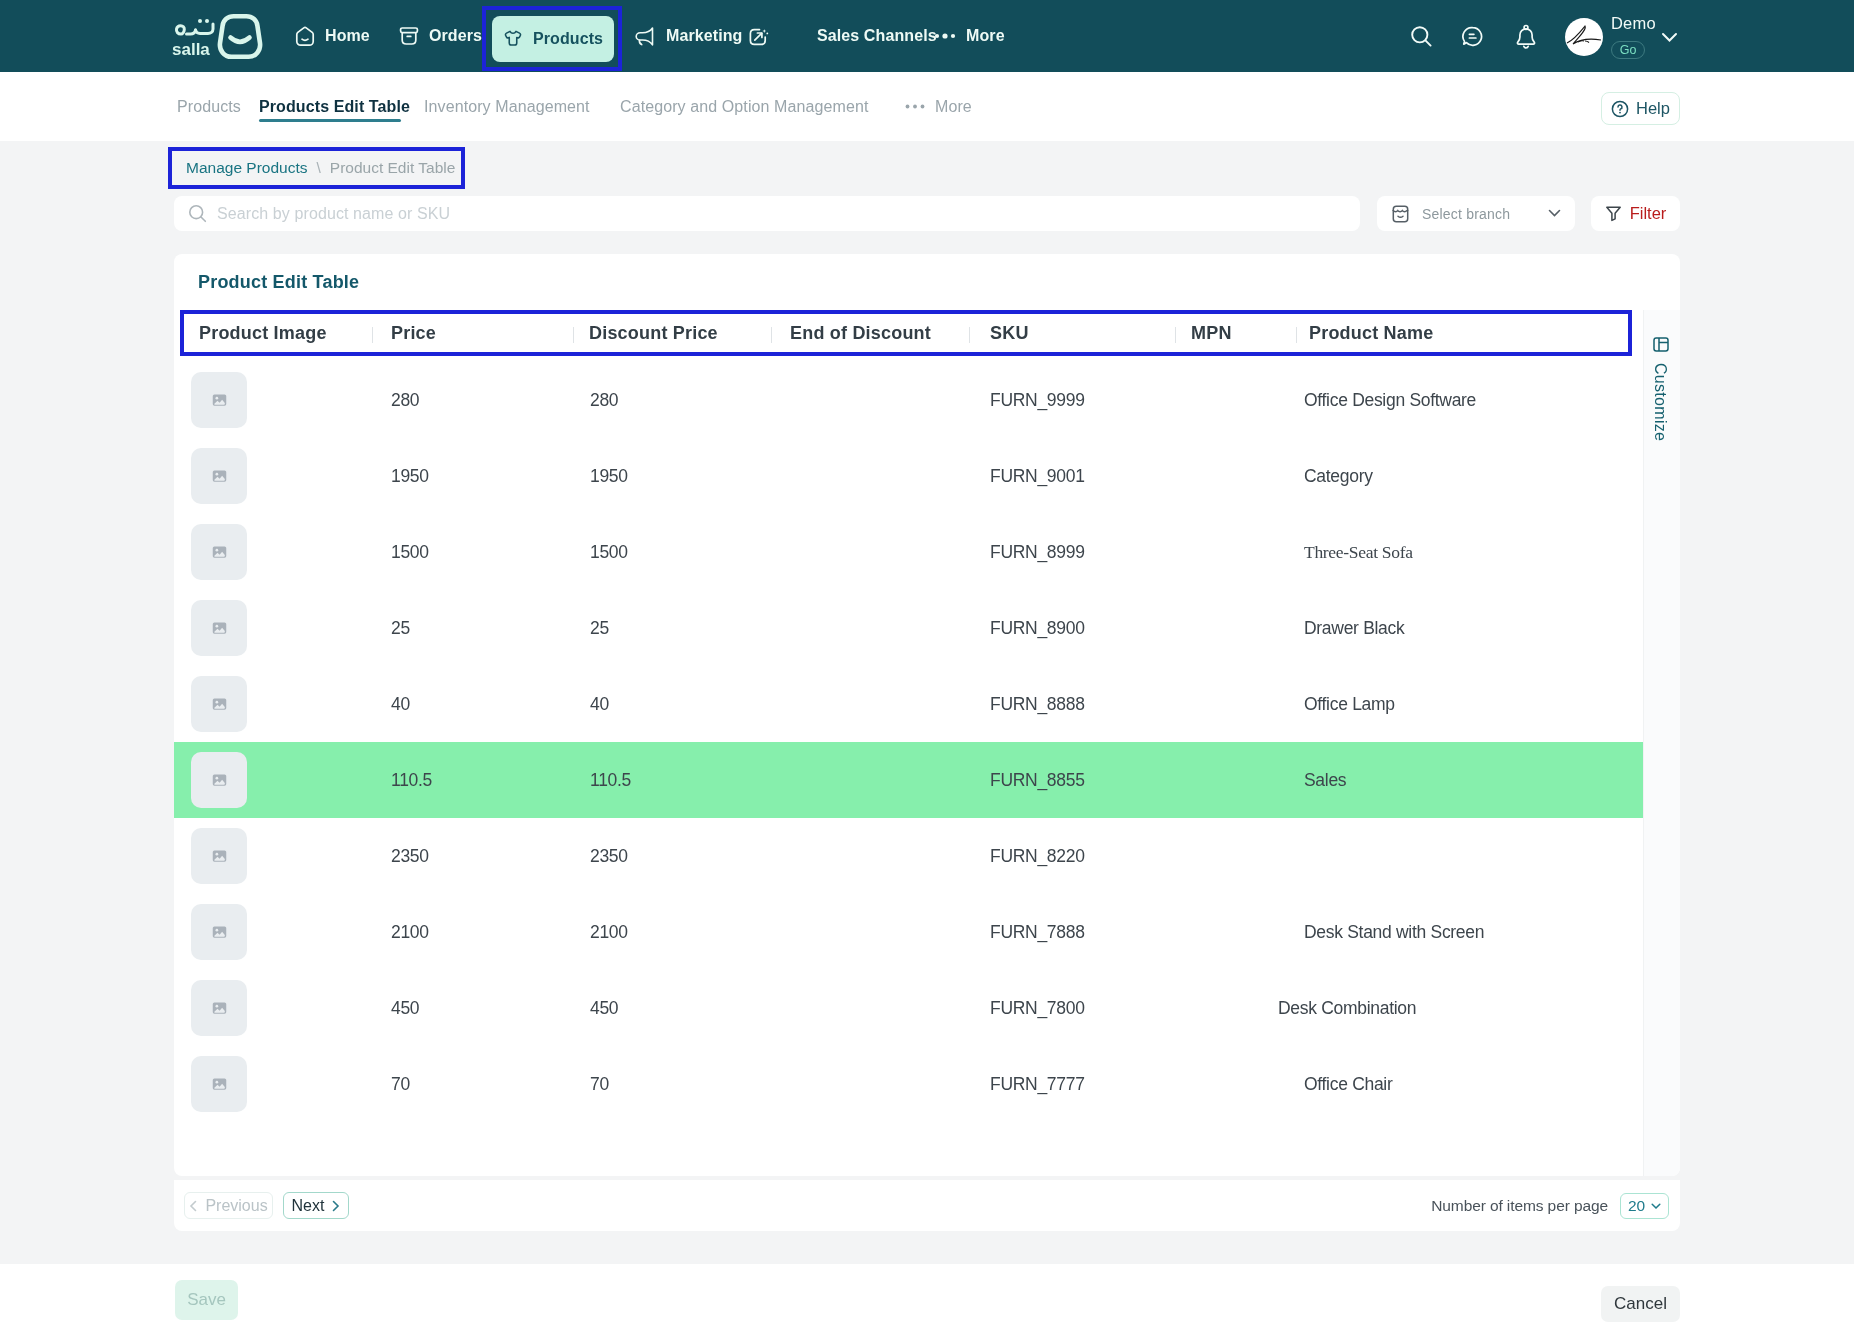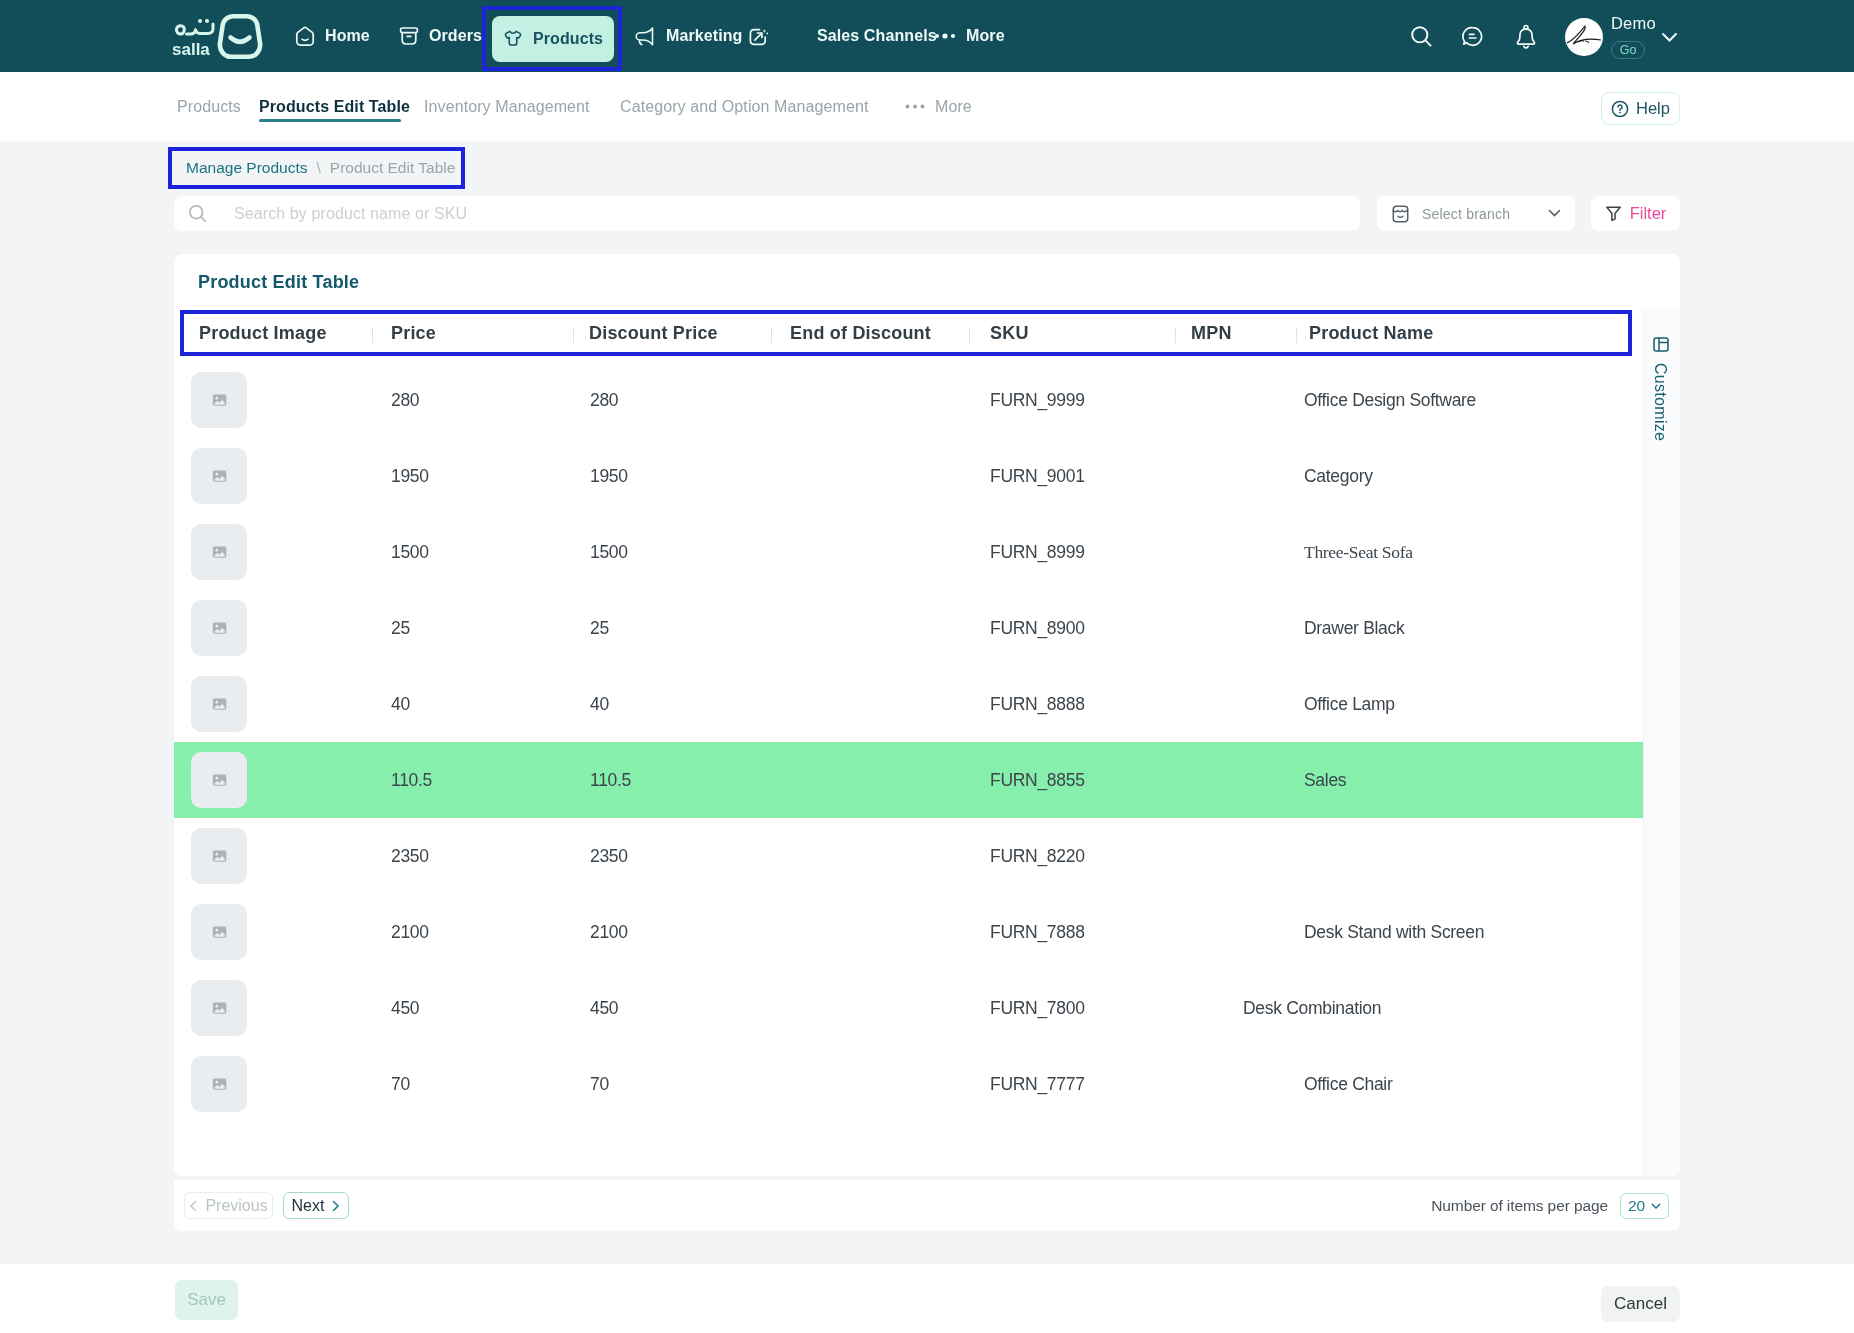--- a/index.html
+++ b/index.html
@@ -165,21 +165,21 @@
     <span>Help</span>
   </div>
 
   <div class="annot" style="left:168px; top:147px; width:297px; height:42px;"></div>
   <div class="abs" style="left:186px; top:147px; height:42px; display:flex; align-items:center; gap:9px; font-size:15.5px;">
     <span style="color:#197482;">Manage Products</span>
     <span style="color:#a9b2b6;">\</span>
     <span style="color:#9aa5a9;">Product Edit Table</span>
   </div>
 
-  <div class="whitebox" style="left:174px; top:196px; width:1186px; height:35px; display:flex; align-items:center;gap:17px;">
+  <div class="whitebox" style="left:174px; top:196px; width:1186px; height:35px; display:flex; align-items:center;">
     <svg style="margin-left:14px;" width="19" height="19" viewBox="0 0 19 19" fill="none" stroke="#aeb6bb" stroke-width="1.6">
       <circle cx="8.2" cy="8.2" r="6.4"></circle>
         <path d="M13 13 L17.3 17.3" stroke-linecap="round"></path>
     </svg>
     <span style="margin-left:10px; color:#c9d0d4; font-size:16px; letter-spacing:.1px;">Search by product name or SKU</span>
   </div>
   <div class="whitebox" style="left:1377px; top:196px; width:198px; height:35px; display:flex; align-items:center;">
     <svg style="margin-left:14px;" width="19" height="19" viewBox="0 0 19 19" fill="none" stroke="#565f66" stroke-width="1.5">
       <path d="M2.3 7 V5.2 c0-1.7 1.3-3 3-3 h8.4 c1.7 0 3 1.3 3 3 V7"></path>
       <path d="M2.3 6.2 v8.6 c0 1.7 1.3 3 3 3 h8.4 c1.7 0 3-1.3 3-3 V6.2"></path>
@@ -188,21 +188,21 @@
     </svg>
     <span style="margin-left:12px; color:#8d989d; font-size:14px; letter-spacing:.2px;">Select branch</span>
     <svg style="margin-left:auto; margin-right:14px;" width="13" height="9" viewBox="0 0 13 9" fill="none" stroke="#565f66" stroke-width="1.6" stroke-linecap="round">
       <path d="M1.5 1.5 l5 5 5-5"></path>
     </svg>
   </div>
   <div class="whitebox" style="left:1591px; top:196px; width:89px; height:35px; display:flex; align-items:center; justify-content:center; gap:8px;">
     <svg width="17" height="17" viewBox="0 0 17 17" fill="none" stroke="#3c454b" stroke-width="1.5" stroke-linejoin="round">
       <path d="M1.8 2.2 h13.4 l-5.1 6 v5.6 l-3.2 1.6 V8.2 l-5.1-6 z"></path>
     </svg>
-    <span style="color:#ec4899; font-size:16.5px;">Filter</span>
+    <span style="color:#b91c1c; font-size:16.5px;">Filter</span>
   </div>
 
   <div class="card"></div>
   <div class="abs" style="left:198px; top:254px; height:56px; display:flex; align-items:center; color:#14586a; font-size:18px; font-weight:700; letter-spacing:.2px;">Product Edit Table</div>
 
   <div class="abs" style="left:1643px; top:310px; width:37px; height:866px; background:#fafbfc; border-left:1px solid #f0f2f3; border-radius:0 0 8px 0;"></div>
   <svg class="abs" style="left:1653px; top:337px;" width="16" height="15" viewBox="0 0 16 15" fill="none" stroke="#15606e" stroke-width="1.5">
     <rect x="1" y="1" width="14" height="13" rx="2.2"></rect>
     <path d="M6 1 V14 M6 5.4 H15"></path>
   </svg>
@@ -331,21 +331,21 @@
     <div class="ph">
         <svg width="15" height="12" viewBox="0 0 19 16" fill="none">
         <rect x="0.5" y="0.5" width="18" height="15" rx="2.2" fill="#aab2ba"></rect>
         <circle cx="6" cy="5.6" r="1.8" fill="#e9edf0"></circle>
         <path d="M2.4 13.4 L6.8 9 l2.8 2.8 L13 7.6 l3.6 4.3 v1.1 c0 .7-.6 1.3-1.3 1.3 H3.7 c-.7 0-1.3-.6-1.3-1.3 v.4 z" fill="#e9edf0"></path>
       </svg>
       </div>
     <div class="cell" style="left:217px;">450</div>
     <div class="cell" style="left:416px;">450</div>
     <div class="cell" style="left:816px;">FURN_7800</div>
-    <div class="cell" style="left:1069px;">Desk Combination</div>
+    <div class="cell" style="left:1104px;">Desk Combination</div>
   </div>
   <div class="row" style="top:1046px;">
     <div class="ph">
         <svg width="15" height="12" viewBox="0 0 19 16" fill="none">
         <rect x="0.5" y="0.5" width="18" height="15" rx="2.2" fill="#aab2ba"></rect>
         <circle cx="6" cy="5.6" r="1.8" fill="#e9edf0"></circle>
         <path d="M2.4 13.4 L6.8 9 l2.8 2.8 L13 7.6 l3.6 4.3 v1.1 c0 .7-.6 1.3-1.3 1.3 H3.7 c-.7 0-1.3-.6-1.3-1.3 v.4 z" fill="#e9edf0"></path>
       </svg>
       </div>
     <div class="cell" style="left:217px;">70</div>

